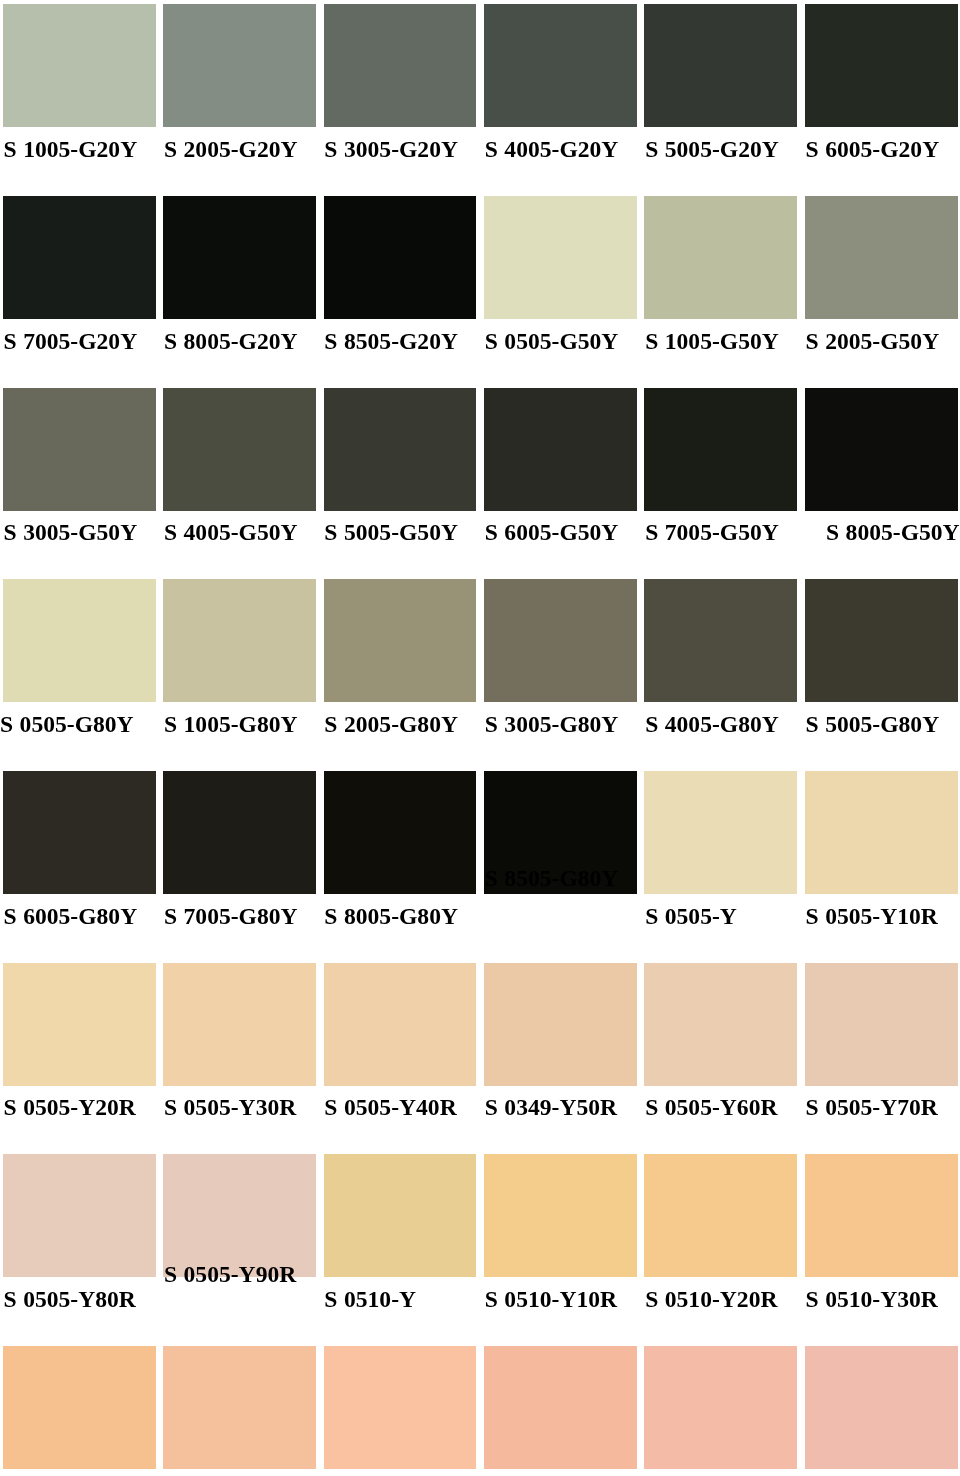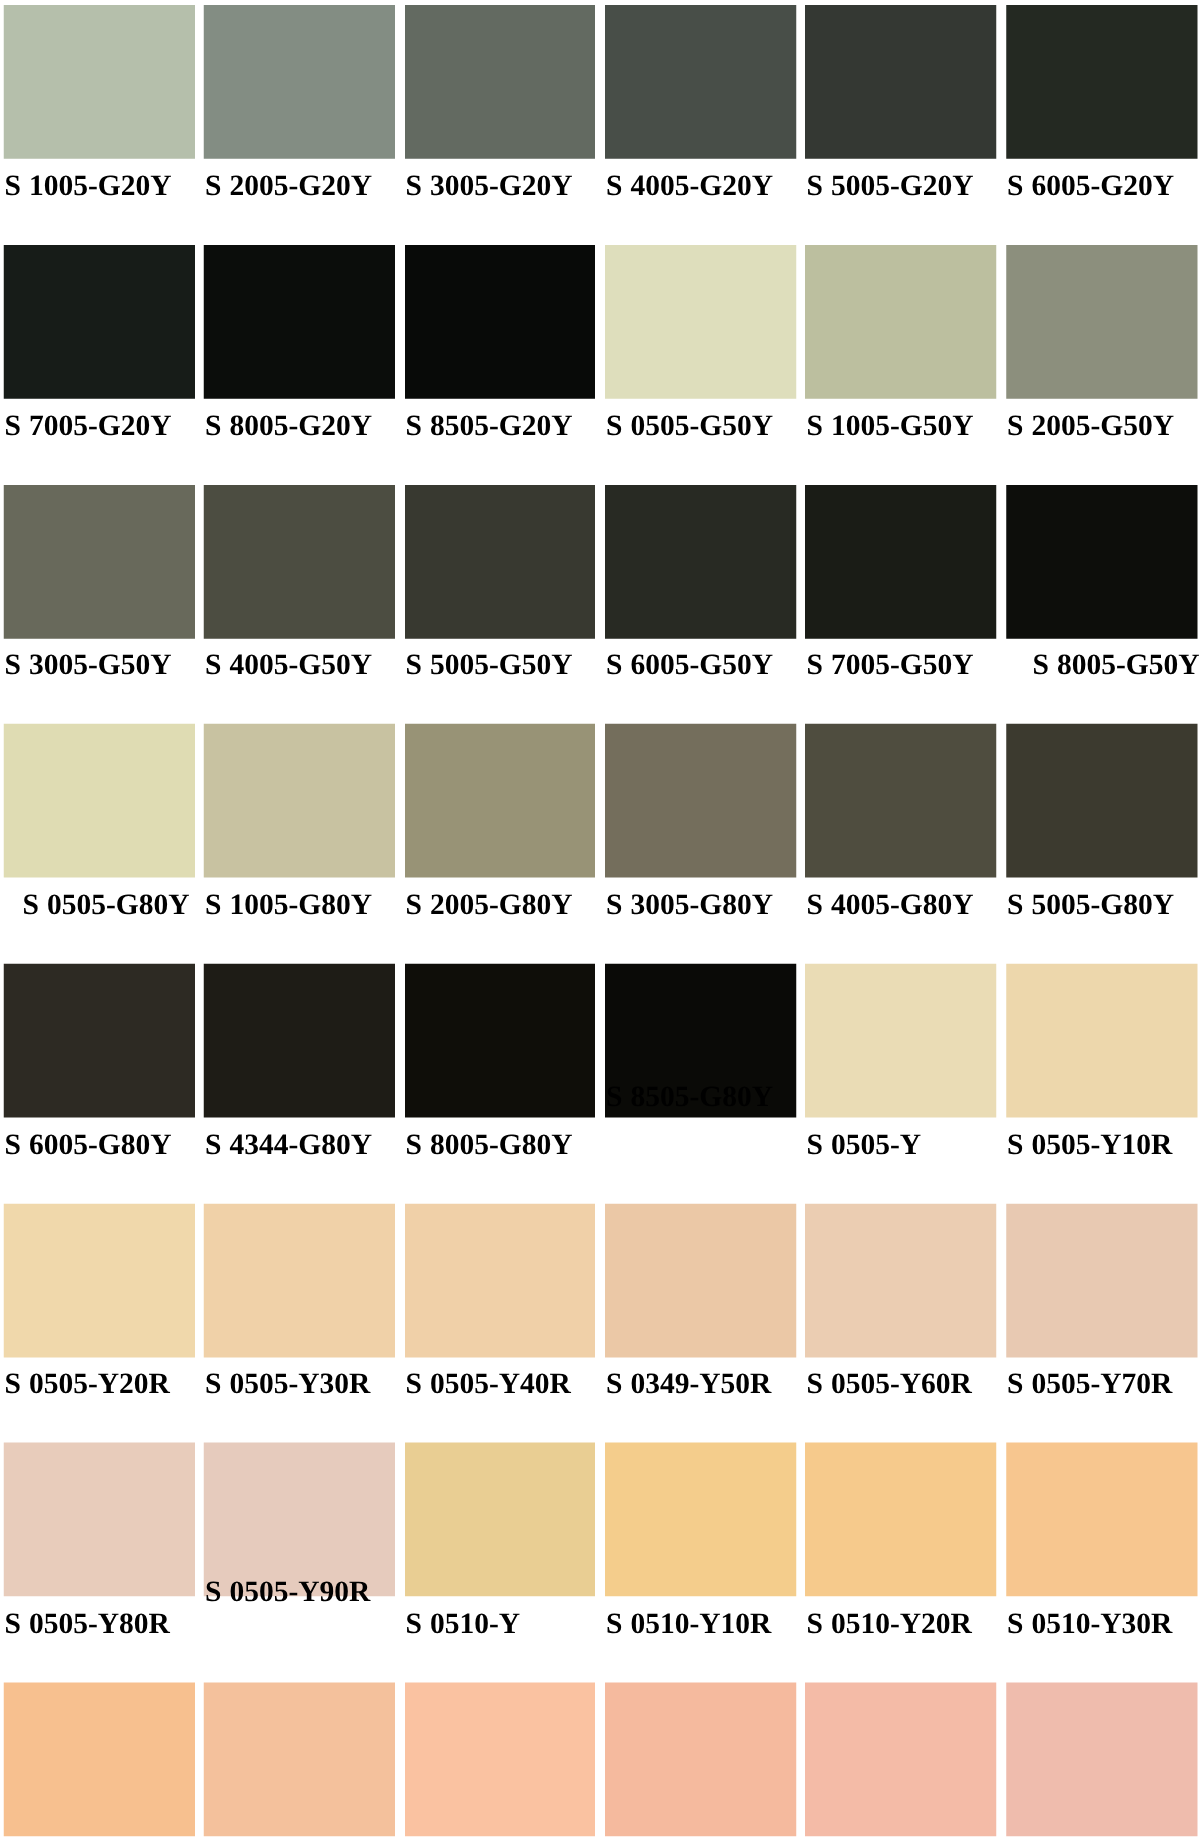--- a/index.html
+++ b/index.html
@@ -57,35 +57,35 @@
 <div class="lb" style="left:163.95px;top:520.32px">S 4005-G50Y</div>
 <div class="sw" style="background:#383930;left:323.6px;top:387.52px"></div>
 <div class="lb" style="left:324.35px;top:520.32px">S 5005-G50Y</div>
 <div class="sw" style="background:#282A23;left:484.0px;top:387.52px"></div>
 <div class="lb" style="left:484.75px;top:520.32px">S 6005-G50Y</div>
 <div class="sw" style="background:#1A1C16;left:644.4px;top:387.52px"></div>
 <div class="lb" style="left:645.15px;top:520.32px">S 7005-G50Y</div>
 <div class="sw" style="background:#0D0E0B;left:804.8px;top:387.52px"></div>
 <div class="lb" style="left:826px;top:520.32px">S 8005-G50Y</div>
 <div class="sw" style="background:#DFDCB3;left:2.8px;top:579.18px"></div>
-<div class="lb" style="left:18px;top:711.98px">S 0505-G80Y</div>
+<div class="lb" style="left:0;top:711.98px">S 0505-G80Y</div>
 <div class="sw" style="background:#C8C2A1;left:163.2px;top:579.18px"></div>
 <div class="lb" style="left:163.95px;top:711.98px">S 1005-G80Y</div>
 <div class="sw" style="background:#989376;left:323.6px;top:579.18px"></div>
 <div class="lb" style="left:324.35px;top:711.98px">S 2005-G80Y</div>
 <div class="sw" style="background:#746E5C;left:484.0px;top:579.18px"></div>
 <div class="lb" style="left:484.75px;top:711.98px">S 3005-G80Y</div>
 <div class="sw" style="background:#4F4D3F;left:644.4px;top:579.18px"></div>
 <div class="lb" style="left:645.15px;top:711.98px">S 4005-G80Y</div>
 <div class="sw" style="background:#3C3A2F;left:804.8px;top:579.18px"></div>
 <div class="lb" style="left:805.55px;top:711.98px">S 5005-G80Y</div>
 <div class="sw" style="background:#2D2A23;left:2.8px;top:770.84px"></div>
 <div class="lb" style="left:3.55px;top:903.64px">S 6005-G80Y</div>
 <div class="sw" style="background:#1E1C16;left:163.2px;top:770.84px"></div>
-<div class="lb" style="left:163.95px;top:903.64px">S 4344-G80Y</div>
+<div class="lb" style="left:163.95px;top:903.64px">S 7005-G80Y</div>
 <div class="sw" style="background:#0F0E09;left:323.6px;top:770.84px"></div>
 <div class="lb" style="left:324.35px;top:903.64px">S 8005-G80Y</div>
 <div class="sw" style="background:#0A0A07;left:484.0px;top:770.84px"></div>
 <div class="lb" style="left:484.75px;top:866px">S 8505-G80Y</div>
 <div class="sw" style="background:#EADCB5;left:644.4px;top:770.84px"></div>
 <div class="lb" style="left:645.15px;top:903.64px">S 0505-Y</div>
 <div class="sw" style="background:#EDD7AC;left:804.8px;top:770.84px"></div>
 <div class="lb" style="left:805.55px;top:903.64px">S 0505-Y10R</div>
 <div class="sw" style="background:#F0D8AB;left:2.8px;top:962.5px"></div>
 <div class="lb" style="left:3.55px;top:1095.3px">S 0505-Y20R</div>

